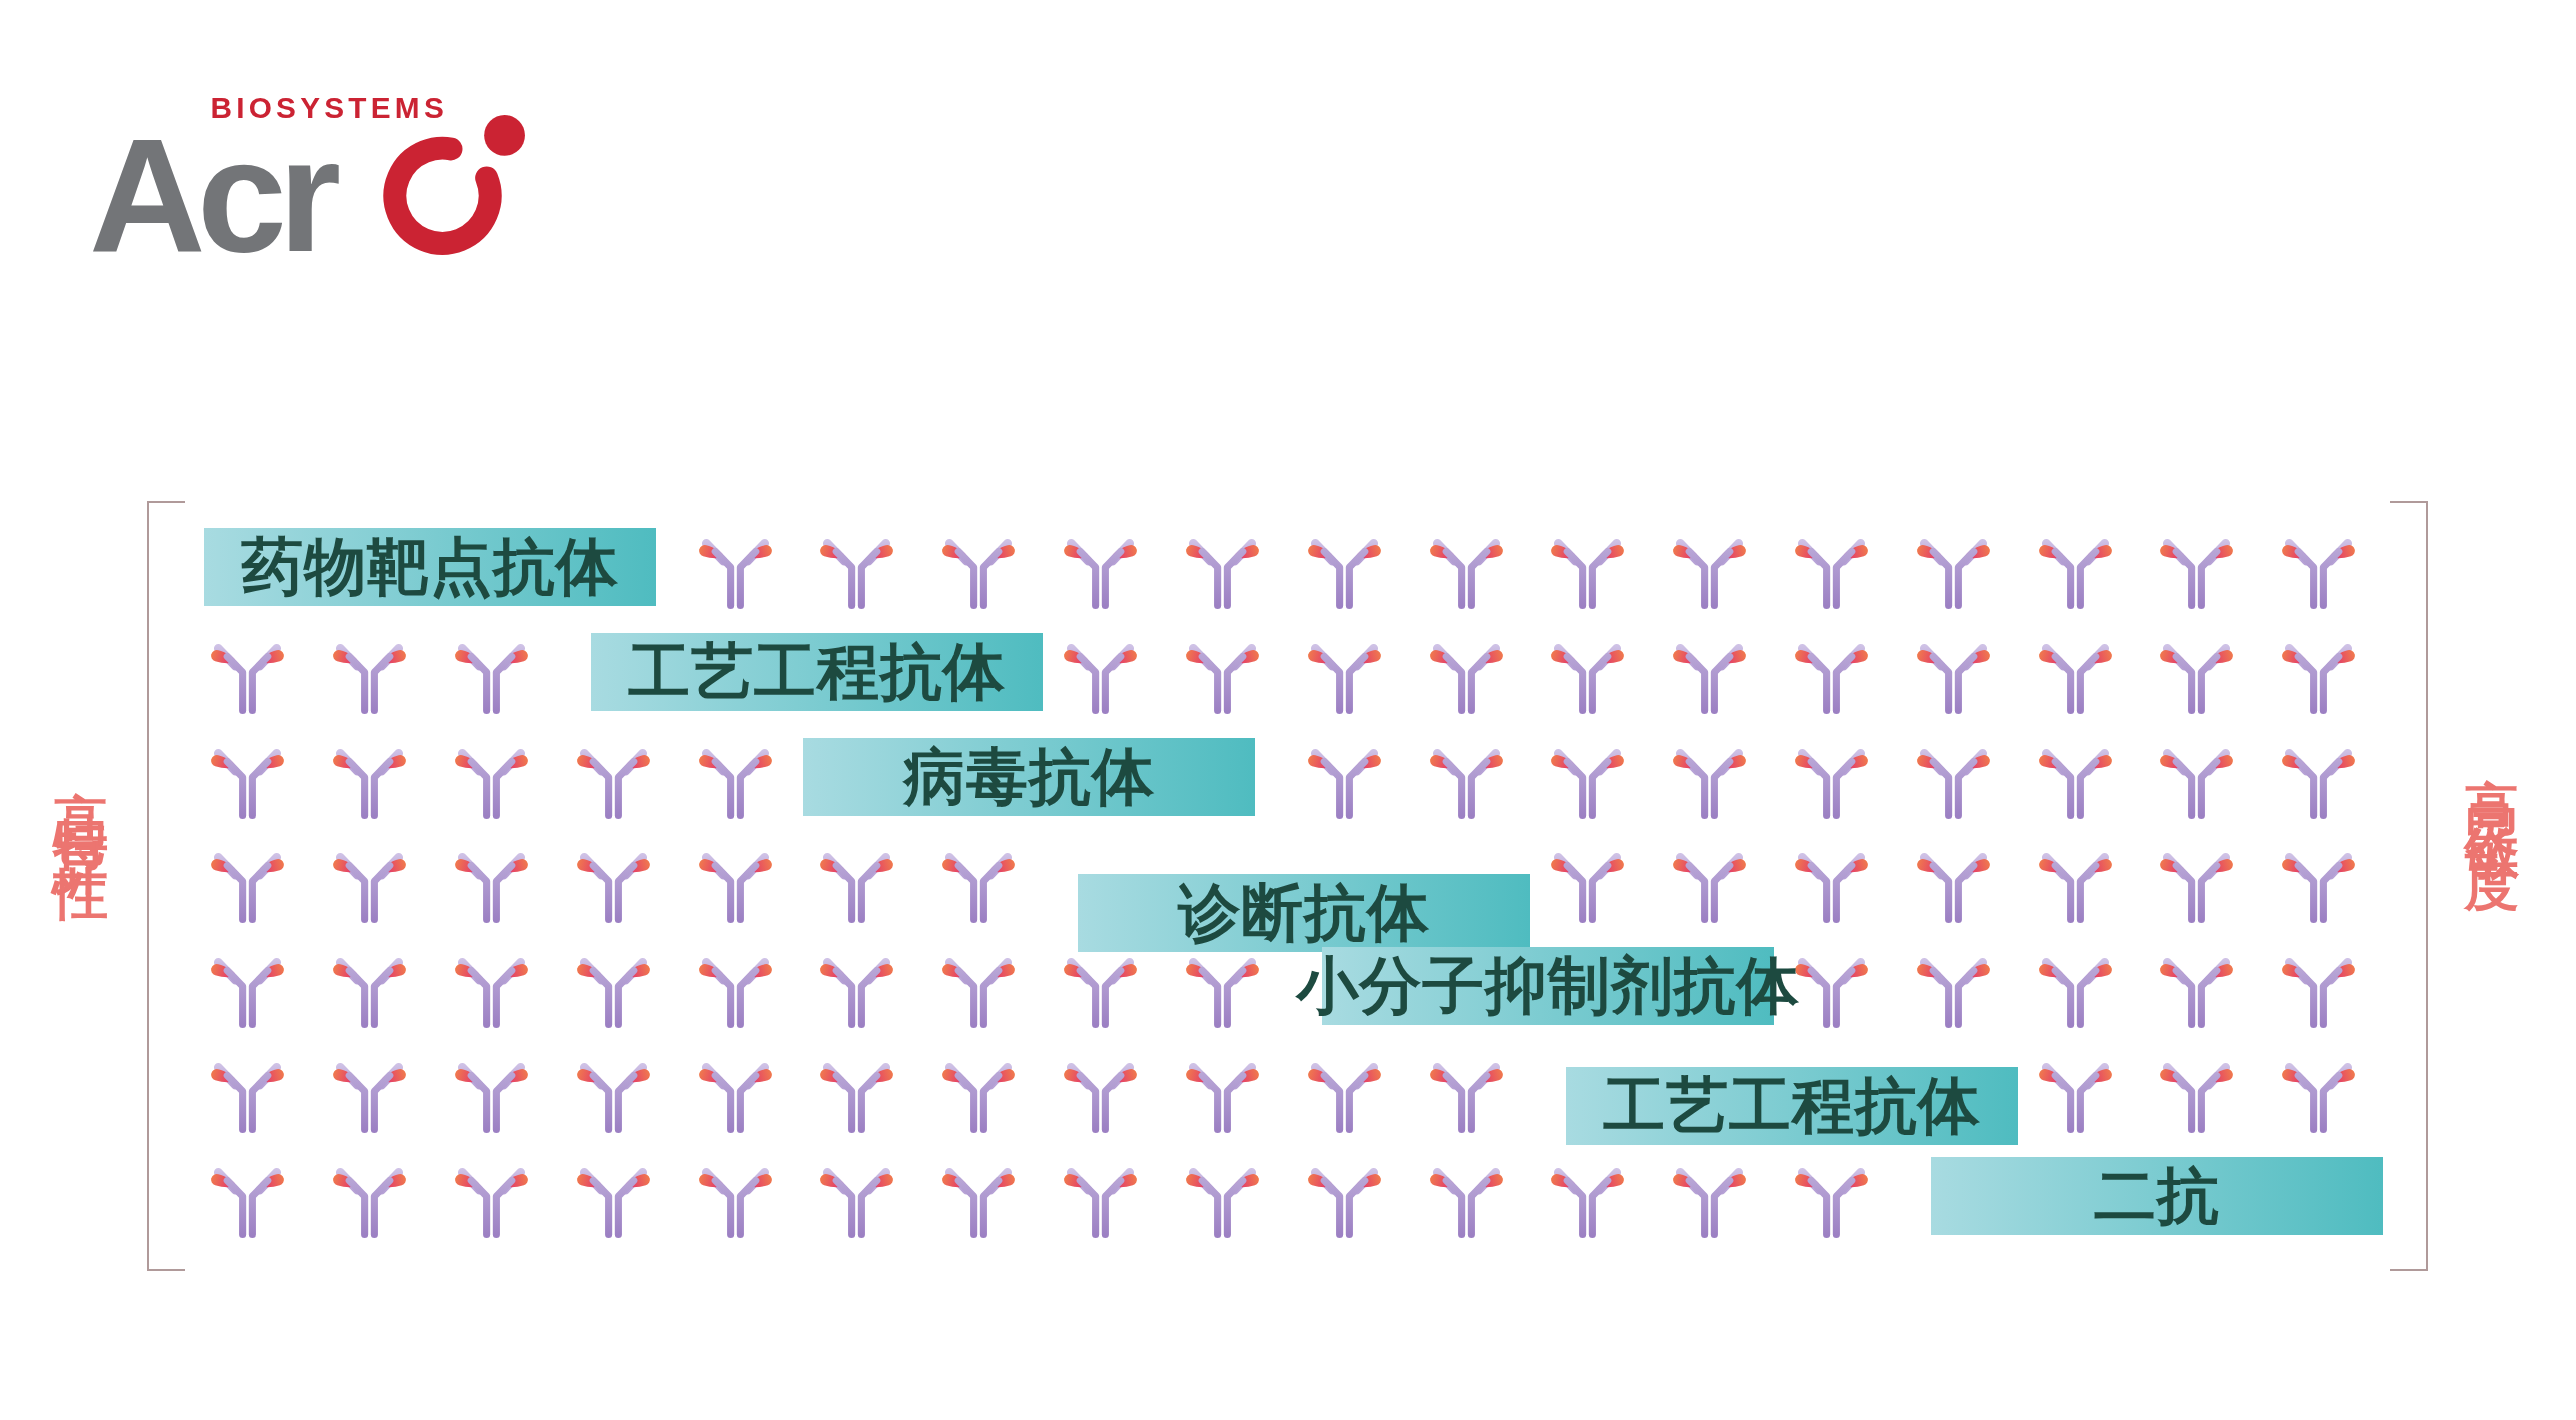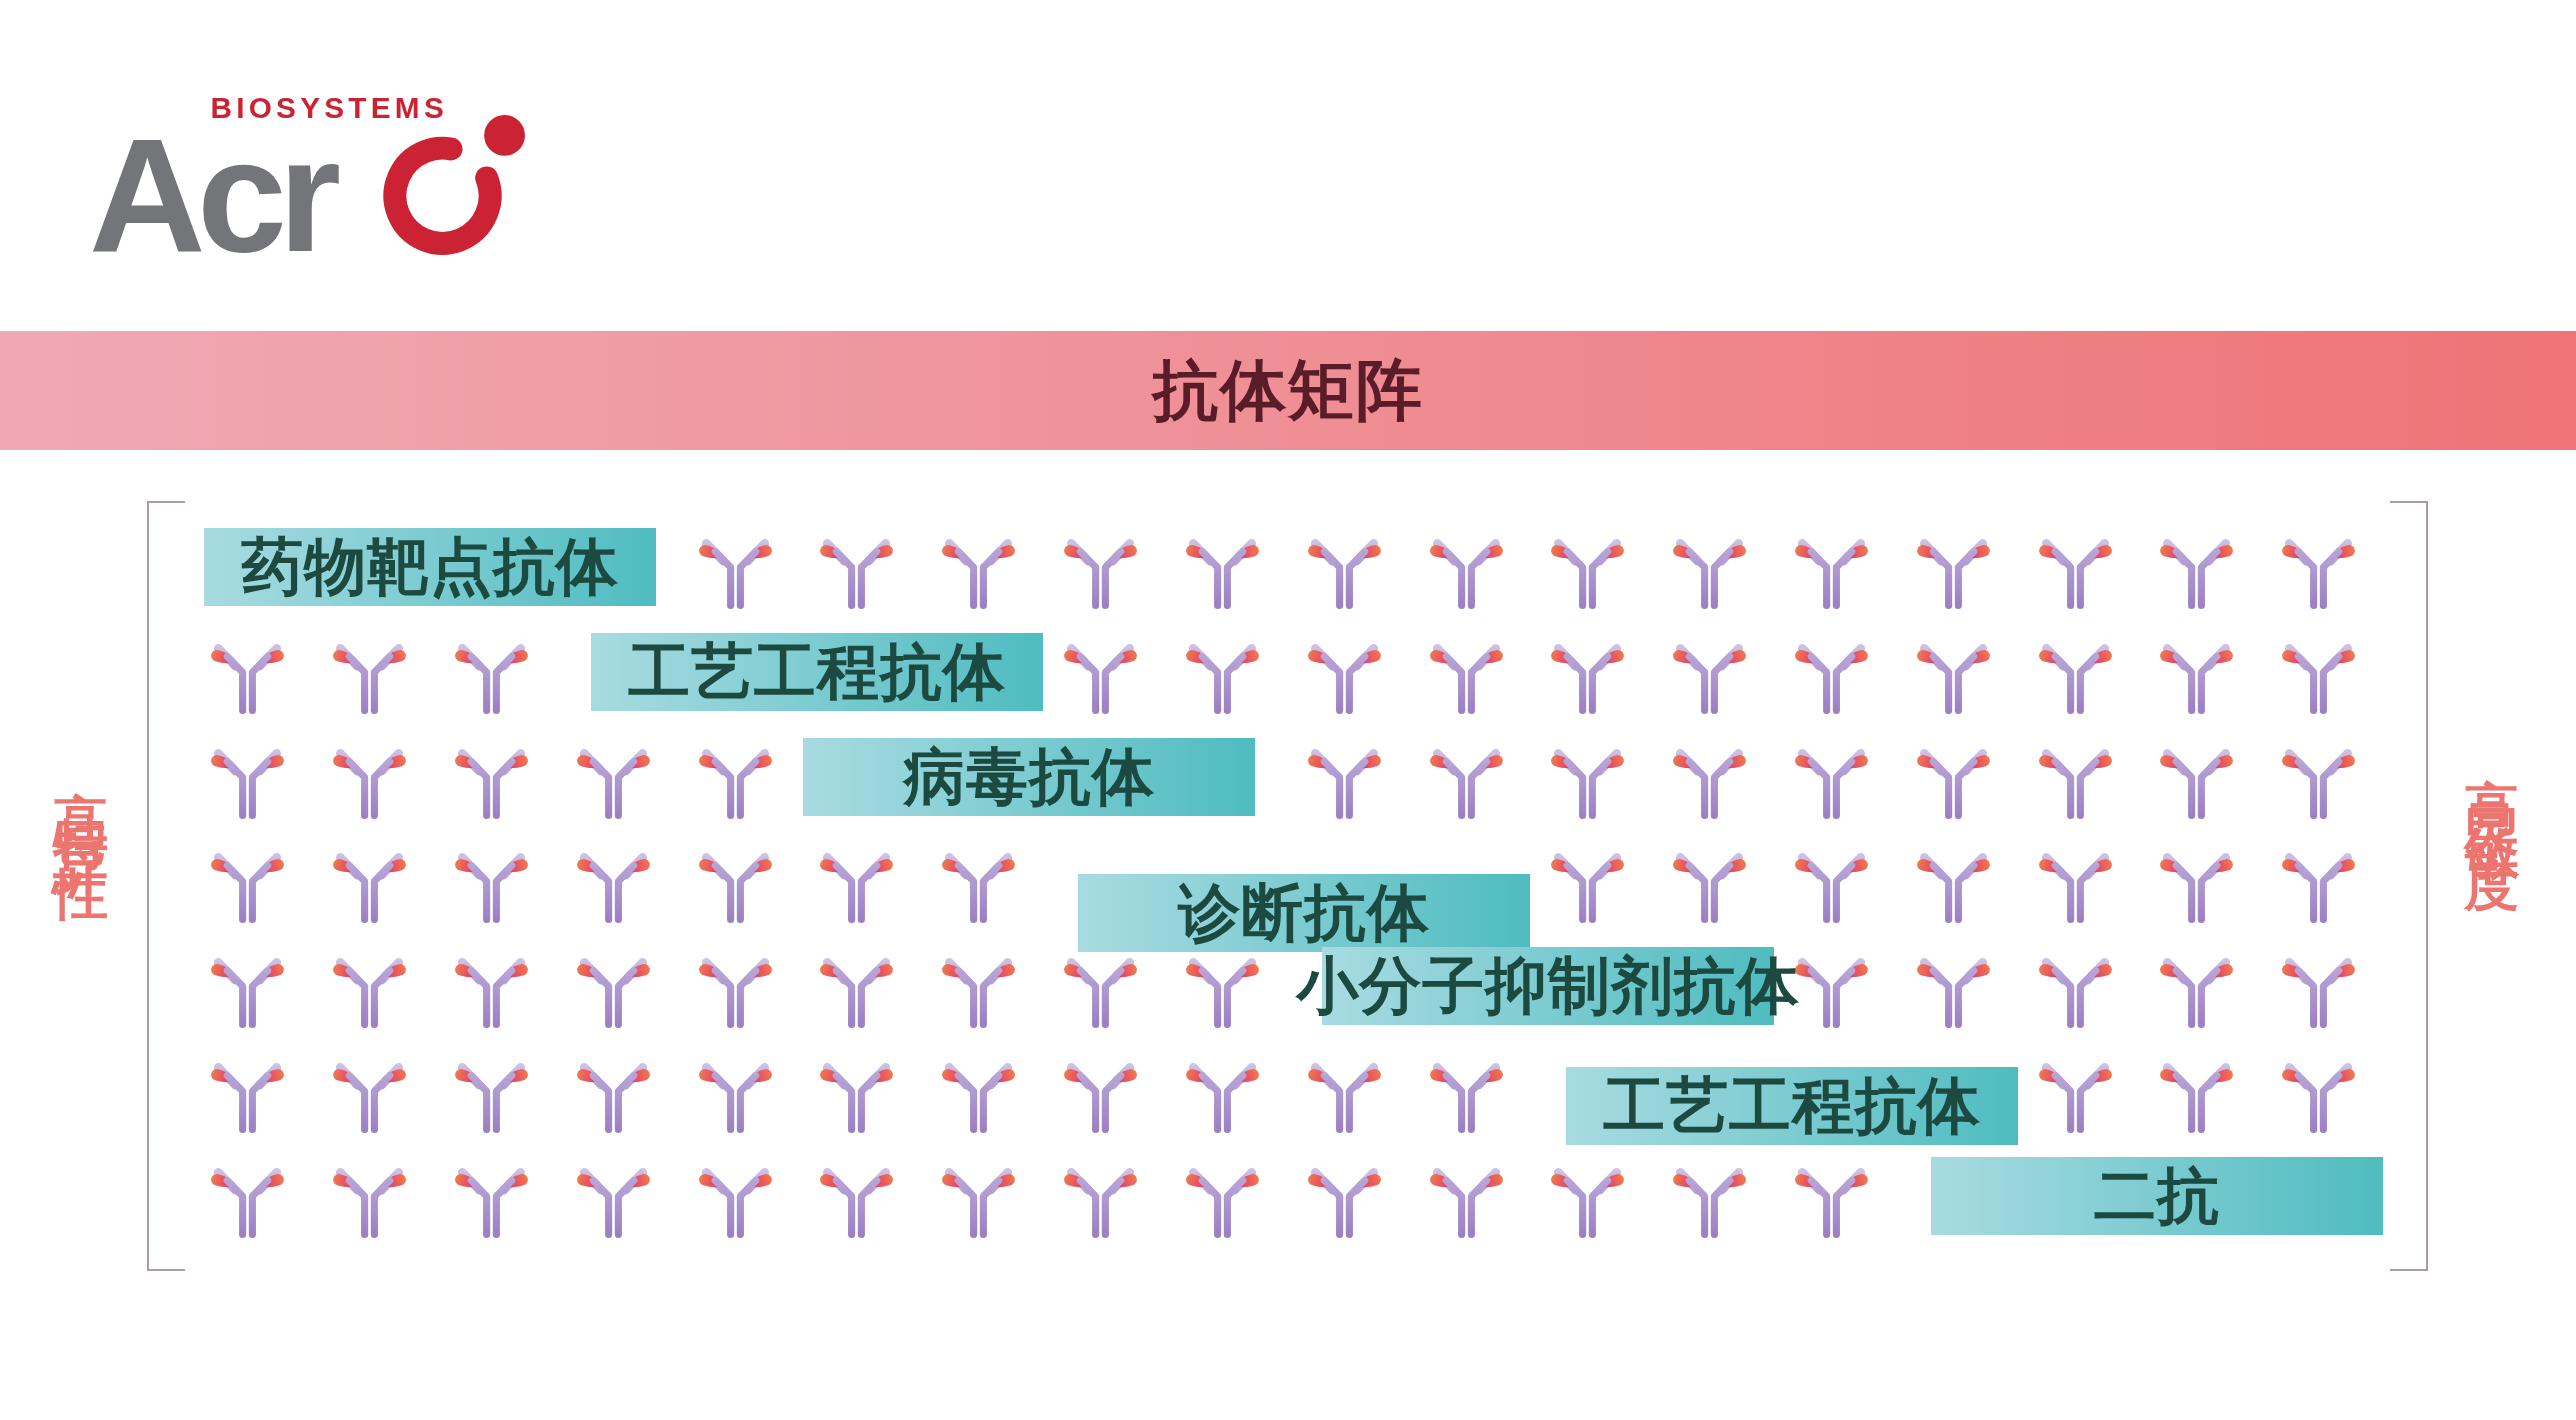--- a/index.html
+++ b/index.html
@@ -43,23 +43,20 @@
 <div id="stage">
 
   <svg id="logo" viewBox="0 0 540 220">
     <text id="logo-acr" x="4" y="200" font-family="Liberation Sans, DejaVu Sans, sans-serif" font-weight="bold" font-size="190" letter-spacing="-10" fill="#737578">Acr</text>
 
     <circle id="logo-o-ring" cx="420" cy="135" r="56" fill="none" stroke="#cb2333" stroke-width="27" stroke-linecap="round" stroke-dasharray="295 57" transform="rotate(-22 420 135)"></circle>
     <circle id="logo-dot" cx="493" cy="64" r="24" fill="#cb2333"></circle>
     <text id="logo-biosystems" x="147" y="44" font-family="Liberation Sans, DejaVu Sans, sans-serif" font-weight="bold" font-size="35" letter-spacing="5" fill="#cb2333">BIOSYSTEMS</text>
   </svg>
 
-  <div id="banner">
-    <div class="title">抗体矩阵</div>
-  </div>
 
   <div id="matrix">
     <div id="bracket-left" class="bracket"></div>
     <div id="bracket-right" class="bracket"></div>
     <div id="axis-left" class="axis-label">高特异性</div>
     <div id="axis-right" class="axis-label">高灵敏度</div>
     <div id="grid">
         <svg class="ab" viewBox="0 0 100 110" style="left:698px;top:528px;">
           <use href="#ab-sym"></use>
         </svg>

